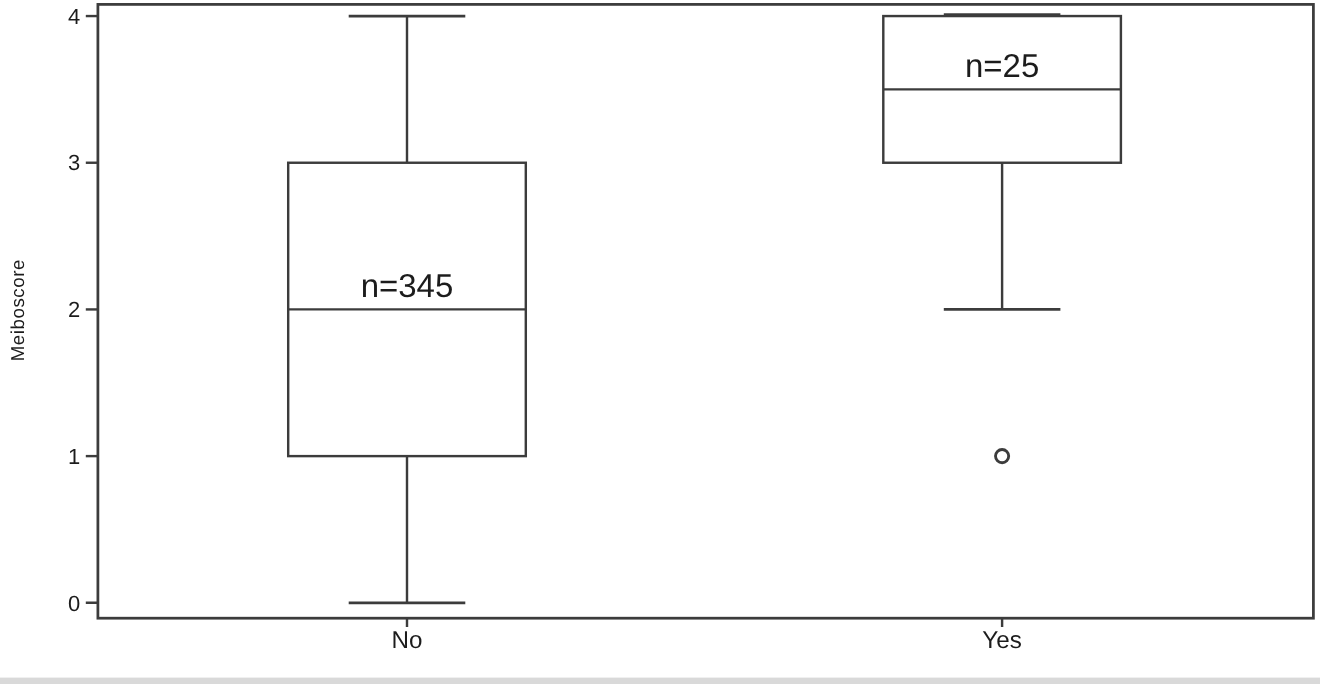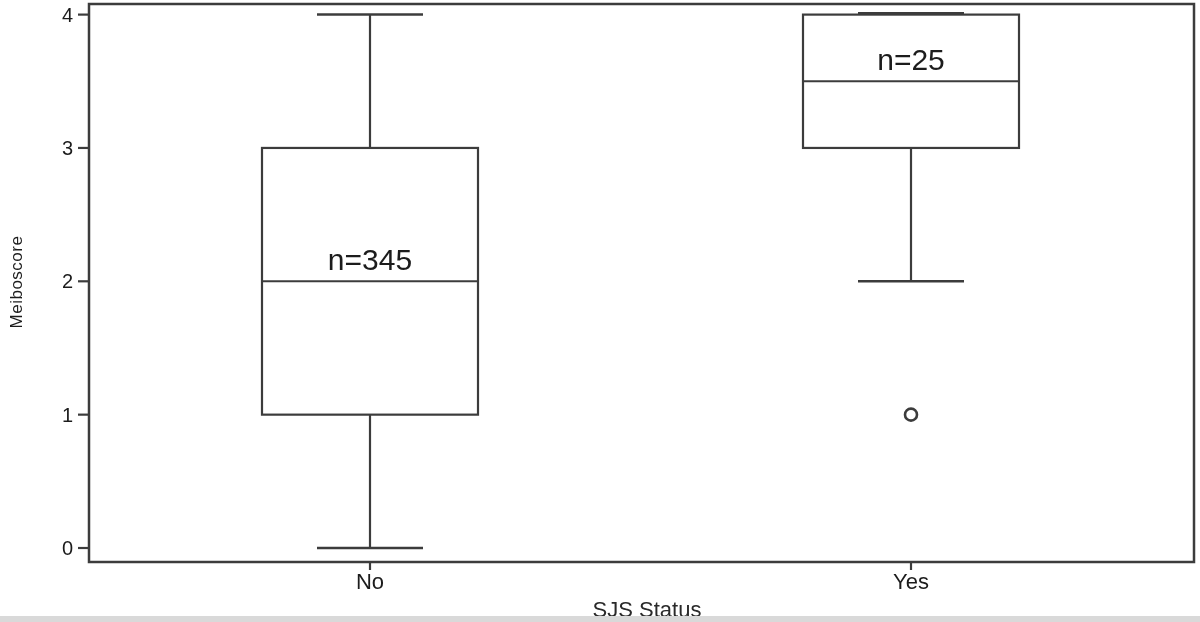--- a/index.html
+++ b/index.html
@@ -66,15 +66,14 @@
       <line x1="858" y1="14.600000000000023" x2="964" y2="14.600000000000023" stroke="#3c3c3c" stroke-width="5"></line>
       <line x1="858" y1="281.3" x2="964" y2="281.3" stroke="#3c3c3c" stroke-width="2.5"></line>
       <rect x="803" y="14.600000000000023" width="216" height="133.35000000000002" fill="#ffffff" stroke="#3c3c3c" stroke-width="2.2"></rect>
       <line x1="803" y1="81.27500000000003" x2="1019" y2="81.27500000000003" stroke="#3c3c3c" stroke-width="2"></line>
       <text x="911" y="70.27500000000003" font-size="30" text-anchor="middle" font-family="&quot;Liberation Sans&quot;, sans-serif">n=25</text>
       <circle cx="911" cy="414.65" r="6" fill="#ffffff" stroke="#3c3c3c" stroke-width="2.6"></circle>
       <line x1="911" y1="562" x2="911" y2="570" stroke="#3c3c3c" stroke-width="2.2"></line>
       <text x="911" y="589" font-size="22" text-anchor="middle" font-family="&quot;Liberation Sans&quot;, sans-serif">Yes</text>
     </svg>
   <div class="y-title">Meiboscore</div>
-  <div class="x-title">SJS Status</div>
   <div class="bottom-strip"></div>
 </div>
 
 </body></html>

